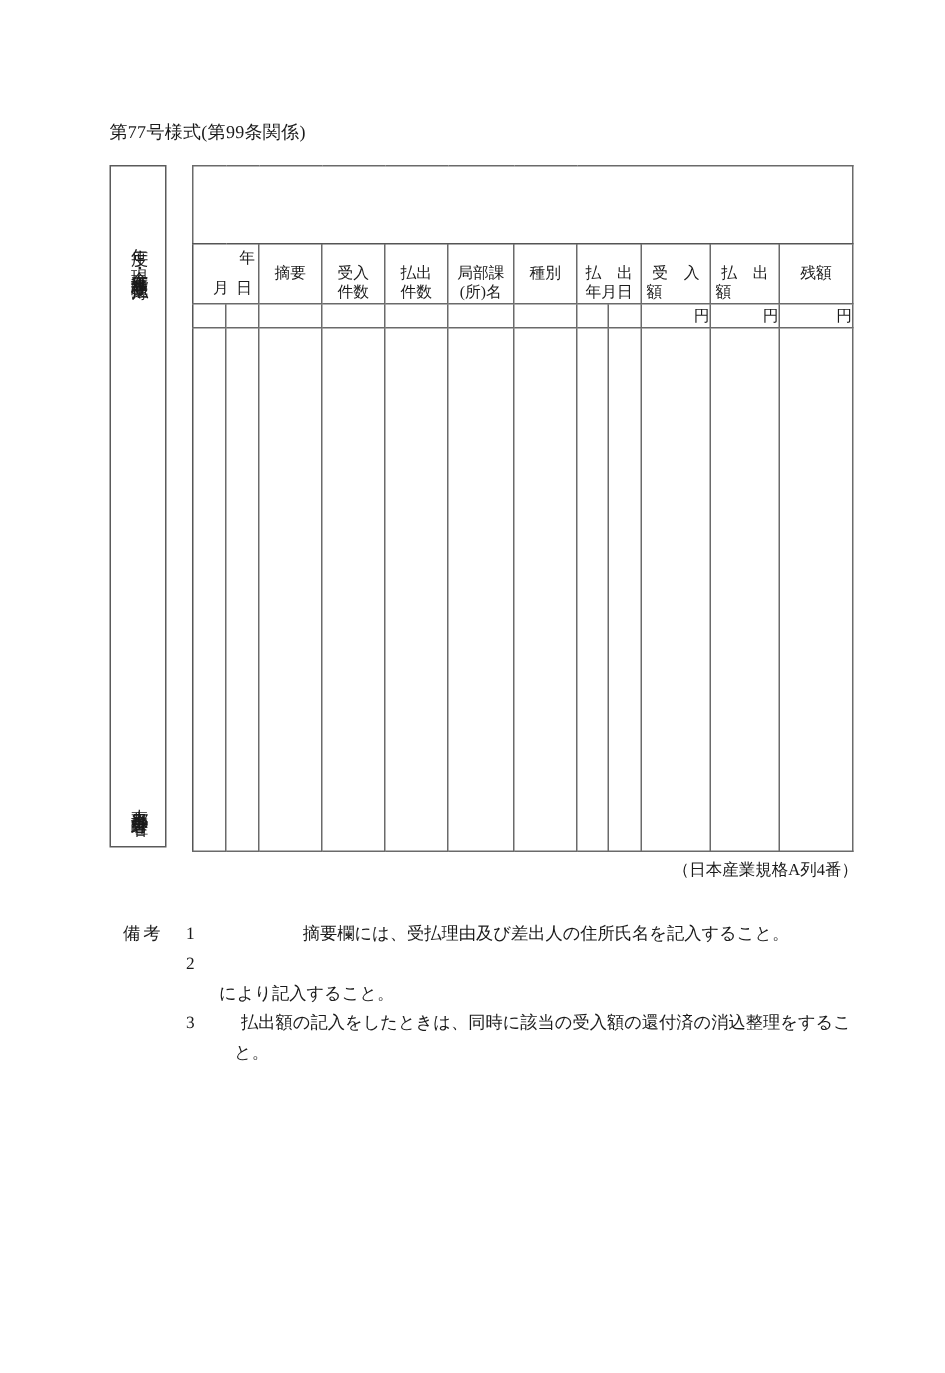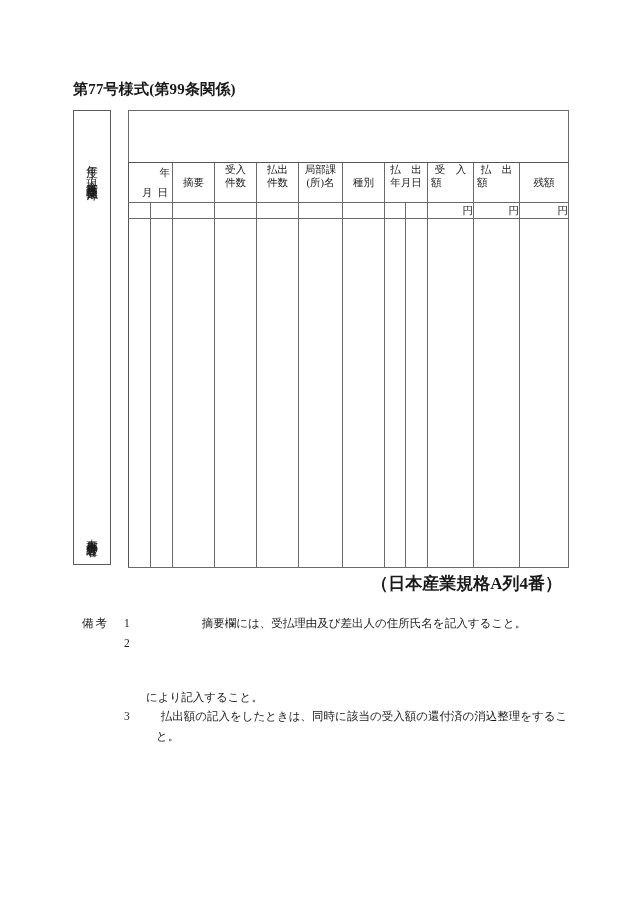--- a/index.html
+++ b/index.html
@@ -14,24 +14,23 @@
     font-family: "Liberation Serif", "DejaVu Serif", serif;
     color: #1a1a1a;
     -webkit-font-smoothing: antialiased;
   }
 
   
   #form-number {
     position: absolute;
     left: 73px;
     top: 80px;
-    font-size: 15px;
+    font-size: 12px;
     letter-spacing: 0.2px;
     white-space: nowrap;
-    font-weight: bold;
   }
 
   
   #vertical-title-box {
     position: absolute;
     left: 73px;
     top: 110px;
     width: 38px;
     height: 455px;
     border: 1px solid #5a5a5a;
@@ -83,21 +82,21 @@
   }
 
   .hdr-cell {
     height: 40px;
     text-align: center;
     line-height: 1.25;
   }
   .hdr-two-line {
     display: flex;
     flex-direction: column;
-    justify-content: flex-start;
+    justify-content: flex-end;
     height: 100%;
     align-items: center;
   }
   .hdr-ym {
     position: relative;
     height: 100%;
   }
   .hdr-ym .y {
     position: absolute;
     right: 2px;
@@ -120,25 +119,24 @@
     padding-right: 3px;
     font-size: 10.5px;
   }
   .body-row td {
     height: 348px;
   }
 
   
   #paper-size-note {
     position: absolute;
-    right: 68px;
+    right: 58px;
     top: 572px;
-    font-size: 17px;
+    font-size: 11px;
     white-space: nowrap;
-    font-weight: bold;
   }
 
   
   #remarks {
     position: absolute;
     left: 82px;
     top: 614px;
     width: 500px;
     font-size: 11.5px;
     line-height: 1.72;
@@ -156,21 +154,20 @@
     width: 22px;
     flex: 0 0 22px;
     text-align: left;
   }
   .remark-text {
     flex: 1 1 auto;
     text-align: center;
   }
   .remark-cont {
     padding-left: 64px;
-    margin-top: 34px;
   }
   .remark-cont2 {
     padding-left: 74px;
   }
 </style>
 </head>
 <body>
 
 <div id="form-number">第77号様式(第99条関係)</div>
 

